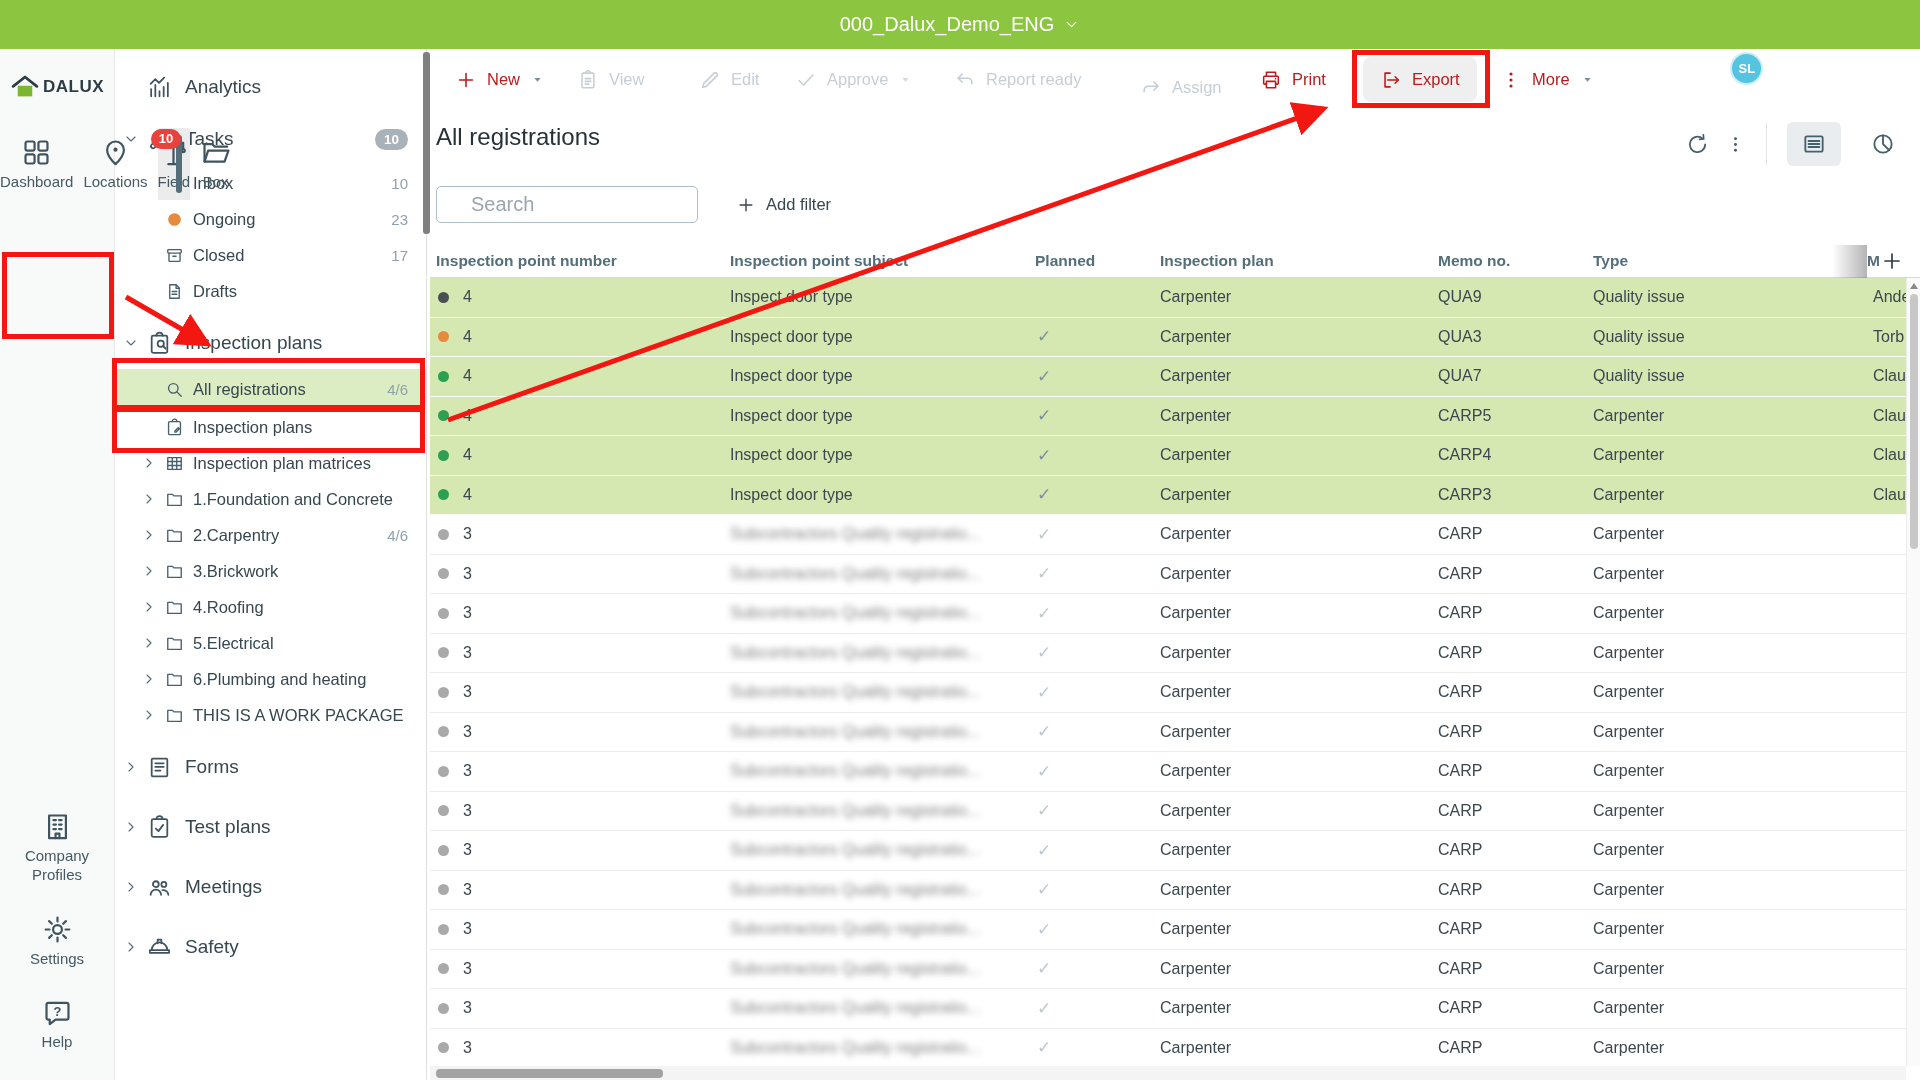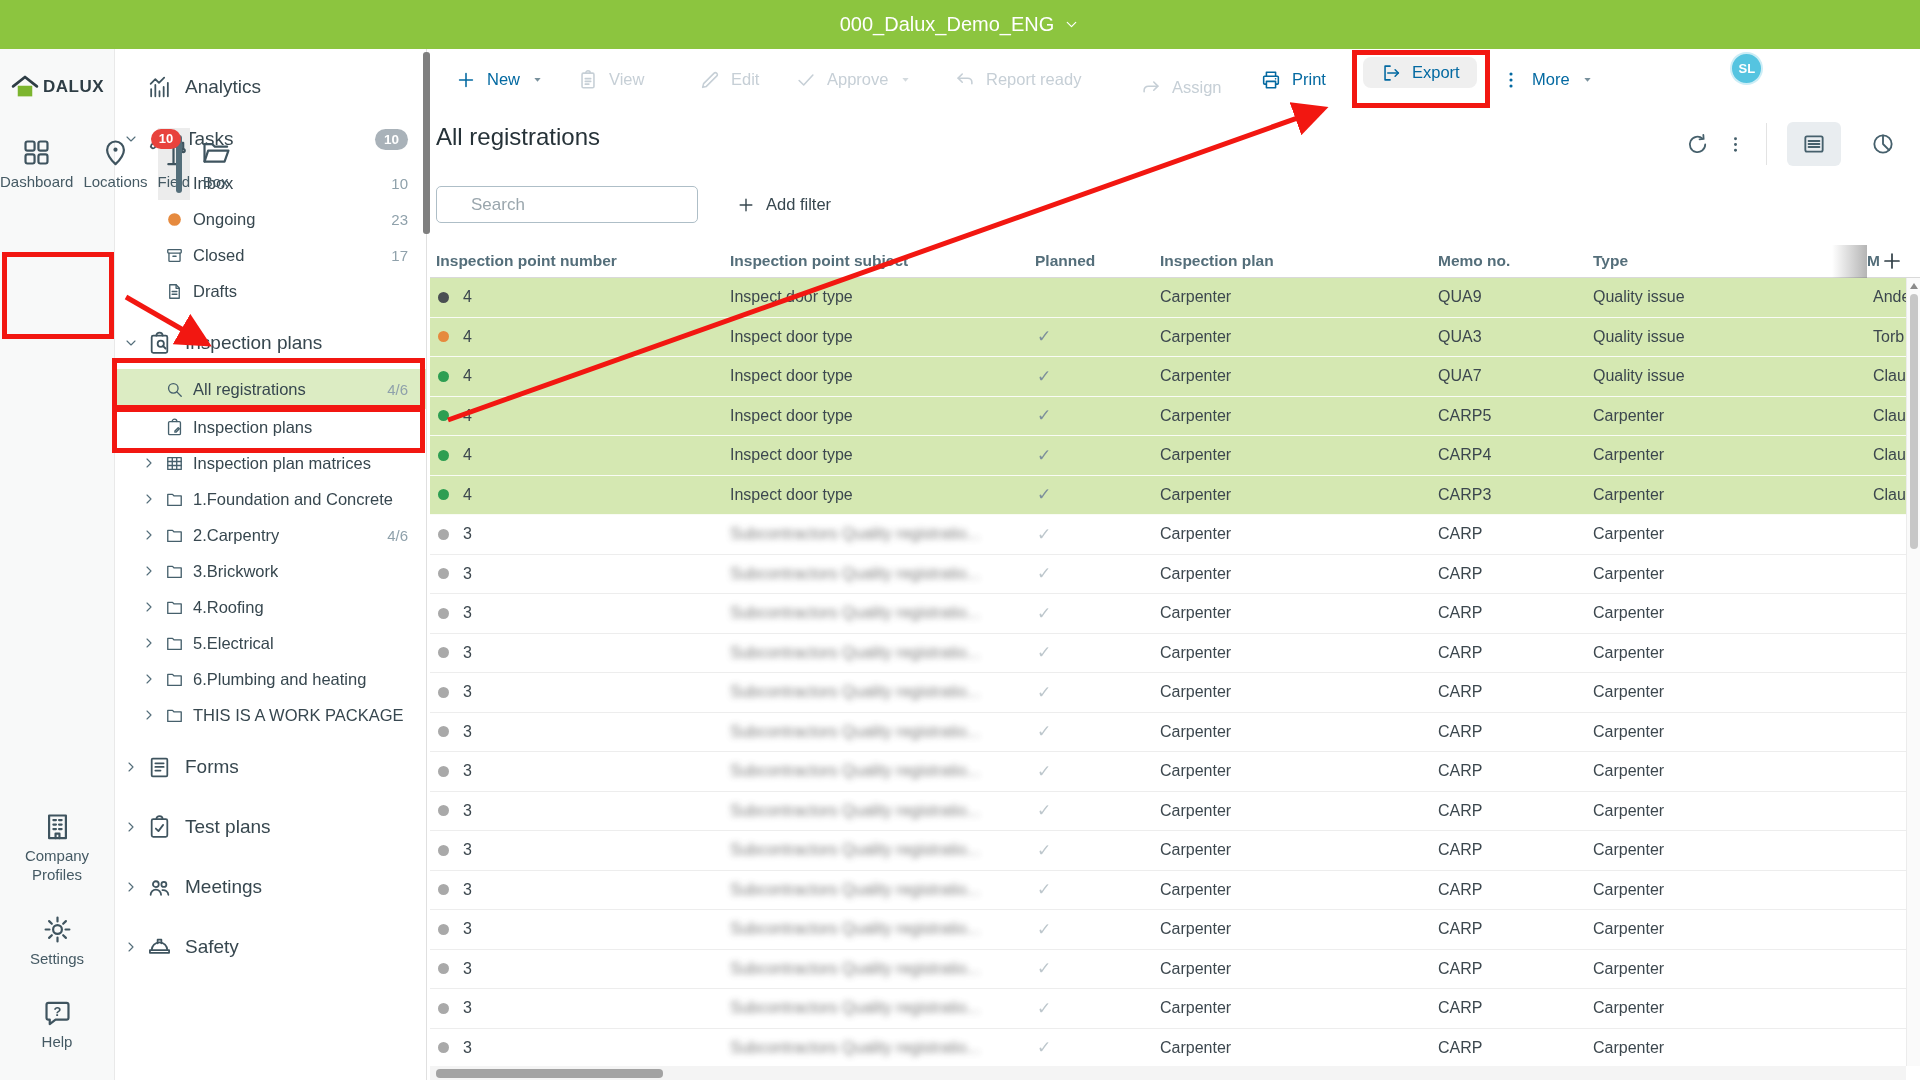--- a/index.html
+++ b/index.html
@@ -44,39 +44,39 @@
   .section>.nav-label{margin-left:13px;}
   .child>.chev{margin-left:26px;}
   .child>.icon-main{width:19px;height:19px;margin-left:8px;color:#46606c;}
   .child>.nav-label{margin-left:9px;white-space:nowrap;overflow:hidden;}
   .count{margin-left:auto;color:#8fa1ab;font-size:15px;}
   .pill{margin-left:auto;background:#a9b2b9;color:#fff;font-size:13.5px;font-weight:bold;border-radius:11px;padding:3px 9px;}
   .nav-scroll-thumb{position:absolute;left:423px;top:52px;width:7px;height:182px;background:#7f7f7f;border-radius:3px;z-index:6;}
 
   
   .main{position:absolute;left:430px;top:49px;right:0;bottom:0;background:#fff;}
-  .tbtn{position:absolute;top:0;height:61px;display:flex;align-items:center;gap:10px;font-size:16.5px;color:#0369a1;background:none;border:none;font-family:inherit;cursor:pointer;white-space:nowrap;}
+  .tbtn{position:absolute;top:0;height:61px;display:flex;align-items:center;gap:10px;font-size:16.5px;color:#b91c1c;background:none;border:none;font-family:inherit;cursor:pointer;white-space:nowrap;}
   .tbtn .ic{width:22px;height:22px;}
   .tbtn .caret{width:15px;height:15px;color:#78909c;}
   .tbtn.disabled{color:#c6cfd6;cursor:default;}
   .tbtn.disabled .caret{color:#d3dade;}
-  .tbtn.emph{top:8px;height:31px;background:#efefef;border-radius:8px;padding:0 17px;}
+  .tbtn.emph{top:8px;height:45px;background:#efefef;border-radius:8px;padding:0 17px;}
   .page-title{position:absolute;left:6px;top:74px;font-size:24px;font-weight:500;color:#263238;}
   .view-tools{position:absolute;top:73px;right:10px;display:flex;align-items:center;gap:15px;color:#46606c;}
   .view-tools .ic{cursor:pointer;}
   .ic-refresh{width:25px;height:25px;}
   .ic-kebab{width:21px;height:21px;}
   .vline{width:1px;height:42px;background:#e3e3e3;margin:0 5px;}
   .seg{width:54px;height:44px;border-radius:6px;display:flex;align-items:center;justify-content:center;cursor:pointer;}
   .seg .ic{width:26px;height:26px;}
   .seg.on{background:#e9edf0;}
   .filter-row{position:absolute;top:137px;left:6px;display:flex;align-items:center;}
   .searchbox{width:262px;height:37px;border:1px solid #aebec7;border-radius:5px;display:flex;align-items:center;padding:0 9px;gap:8px;background:#fff;}
   .searchbox .ic{width:17px;height:17px;color:#7d8a94;}
-  .searchbox input{border:none;outline:none;flex:1;font-size:17px;font-family:inherit;color:#333;background:transparent;}
+  .searchbox input{border:none;outline:none;flex:1;font-size:20px;font-family:inherit;color:#333;background:transparent;}
   .searchbox input::placeholder{color:#9aa6ad;}
   .add-filter{margin-left:38px;display:flex;align-items:center;gap:10px;font-size:16.5px;color:#37474f;cursor:pointer;background:none;border:none;font-family:inherit;}
   .add-filter .ic{width:20px;height:20px;}
 
   
   .grid-cols{display:grid;grid-template-columns:300px 297px 133px 278px 155px 274px 1fr;align-items:center;}
   .table-head{position:absolute;top:196px;left:0;right:0;height:33px;border-bottom:1px solid #d9d9d9;font-size:15.5px;font-weight:bold;color:#546e7a;}
   .th{white-space:nowrap;overflow:hidden;}
   .th:first-child{padding-left:6px;}
   .th:nth-child(3){padding-left:8px;}

